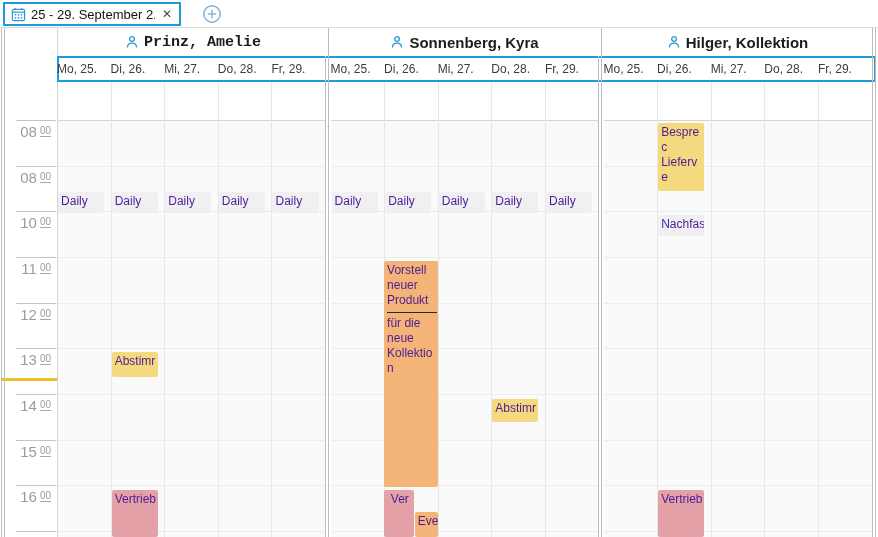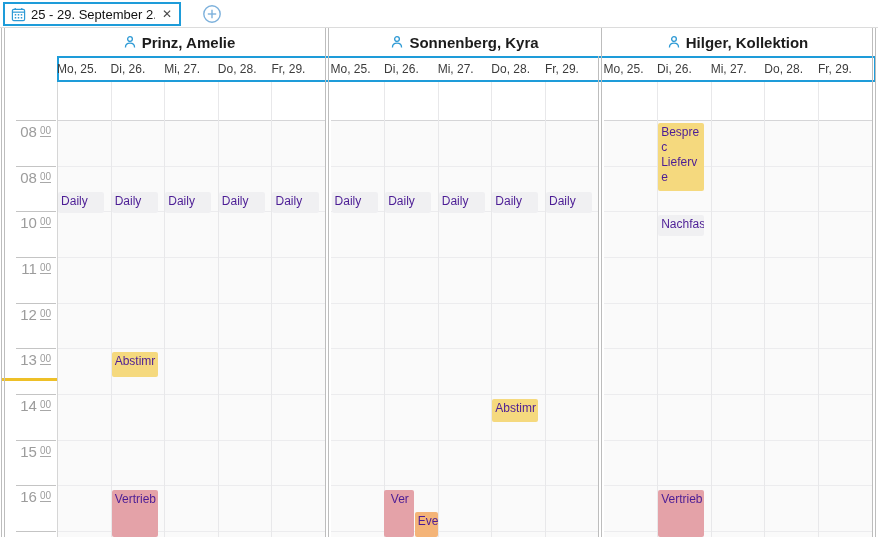--- a/index.html
+++ b/index.html
@@ -148,20 +148,24 @@
         <div class="day-col" style="left: 0px; width: 53.6px;"></div>
         <div class="day-col" style="left: 53.6px; width: 53.6px;"></div>
         <div class="day-col" style="left: 107.2px; width: 53.6px;"></div>
         <div class="day-col" style="left: 160.8px; width: 53.6px;"></div>
         <div class="day-col" style="left: 214.4px; width: 53.6px;"></div>
         <div class="ev nowrap" style="left: 1.072px; width: 46.096px; top: 110px; height: 21px; background: rgb(240, 240, 242);">Daily</div>
         <div class="ev nowrap" style="left: 54.672px; width: 46.096px; top: 110px; height: 21px; background: rgb(240, 240, 242);">Daily</div>
         <div class="ev nowrap" style="left: 108.272px; width: 46.096px; top: 110px; height: 21px; background: rgb(240, 240, 242);">Daily</div>
         <div class="ev nowrap" style="left: 161.872px; width: 46.096px; top: 110px; height: 21px; background: rgb(240, 240, 242);">Daily</div>
         <div class="ev nowrap" style="left: 215.472px; width: 46.096px; top: 110px; height: 21px; background: rgb(240, 240, 242);">Daily</div>
+        <div class="ev" style="left: 53.6px; width: 53.6px; top: 179px; height: 226px; background: rgb(244, 180, 120);">
+          <div class="ev-title">Vorstell neuer Produkt</div>
+          <div>für die neue Kollektion</div>
+        </div>
         <div class="ev nowrap" style="left: 161.872px; width: 46.096px; top: 317px; height: 23px; background: rgb(245, 217, 126);">Abstimr</div>
         <div class="ev nowrap" style="left: 53.6px; width: 29.48px; top: 408px; height: 47px; background: rgb(228, 162, 168); text-align: center;">Ver</div>
         <div class="ev nowrap" style="left: 84.152px; width: 23.048px; top: 430px; height: 25px; background: rgb(244, 180, 120);">Eve</div>
       </div>
       <div class="pane" style="left: 603.5px; width: 268px;">
         <div class="pane-shade"></div>
         <div class="grid-hline first" style="top: 38px;"></div>
         <div class="grid-hline" style="top: 83.66px;"></div>
         <div class="grid-hline" style="top: 129.32px;"></div>
         <div class="grid-hline" style="top: 174.98px;"></div>
@@ -189,21 +193,21 @@
   <div class="gutter-border"></div>
   <div class="dayrow-outline"></div>
 <div class="vline" style="left: 1px;"></div>
     <div class="vline" style="left: 4px;"></div>
     <div class="vline" style="left: 325px;"></div>
     <div class="vline" style="left: 328px;"></div>
     <div class="vline" style="left: 598px;"></div>
     <div class="vline" style="left: 601px;"></div>
     <div class="vline" style="left: 872px;"></div>
     <div class="vline" style="left: 875px;"></div>
-    <div class="name-cell" style="left: 45px; width: 268px;">
+    <div class="name-cell" style="left: 59px; width: 268px; font-family: Liberation Mono, monospace;">
       <svg width="14" height="14" viewBox="0 0 16 16">
         <circle cx="8" cy="4.6" r="2.7" fill="none" stroke="#2e9ad5" stroke-width="1.5"></circle>
         <path d="M2.8 14.2 C2.8 10.8 5.2 9.2 8 9.2 C10.8 9.2 13.2 10.8 13.2 14.2" fill="none" stroke="#2e9ad5" stroke-width="1.5"></path>
       </svg>
       <span>Prinz, Amelie</span>
     </div>
     <div class="day-label" style="left: 57px; width: 53.6px;">Mo, 25.</div>
     <div class="day-label" style="left: 110.6px; width: 53.6px;">Di, 26.</div>
     <div class="day-label" style="left: 164.2px; width: 53.6px;">Mi, 27.</div>
     <div class="day-label" style="left: 217.8px; width: 53.6px;">Do, 28.</div>

